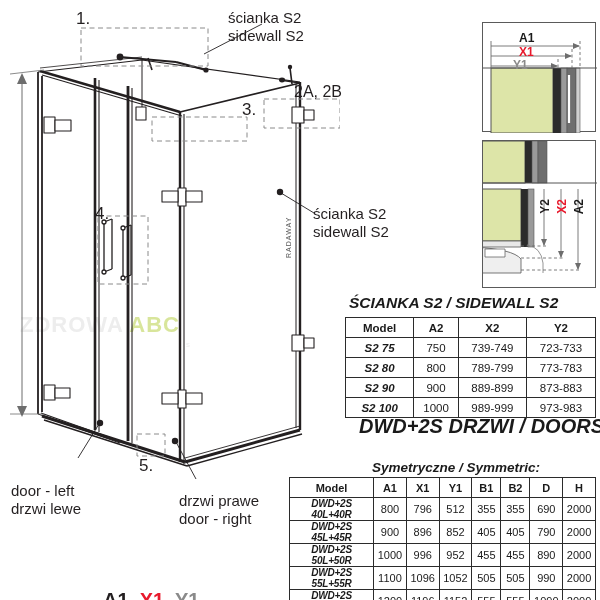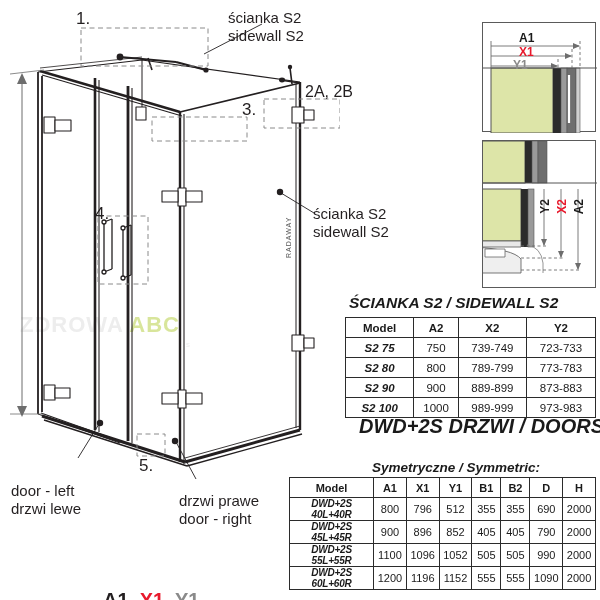--- a/index.html
+++ b/index.html
@@ -192,21 +192,21 @@
         <circle cx="280" cy="192" r="3.2" fill="#231f20" stroke="none"></circle>
         <path d="M99 424 L78 458"></path>
         <circle cx="100" cy="423" r="3.2" fill="#231f20" stroke="none"></circle>
         <path d="M176 442 L196 479"></path>
         <circle cx="175" cy="441" r="3.2" fill="#231f20" stroke="none"></circle>
       </g>
     </g>
   </svg>
 
   <div class="num" style="left:76px;top:9px;">1.</div>
-  <div class="num" style="left:305px;top:83px;font-size:16px;">2A, 2B</div>
+  <div class="num" style="left:294px;top:83px;font-size:16px;">2A, 2B</div>
   <div class="num" style="left:242px;top:100px;">3.</div>
   <div class="num" style="left:95px;top:204px;">4.</div>
   <div class="num" style="left:139px;top:456px;">5.</div>
 
   <div class="lbl" style="left:228px;top:9px;">ścianka S2</div>
   <div class="lbl" style="left:228px;top:27px;">sidewall S2</div>
 
   <div class="lbl" style="left:313px;top:205px;">ścianka S2</div>
   <div class="lbl" style="left:313px;top:223px;">sidewall S2</div>
 
@@ -362,20 +362,30 @@
         <td class="model">DWD+2S 45L+45R</td>
         <td>900</td>
         <td>896</td>
         <td>852</td>
         <td>405</td>
         <td>405</td>
         <td>790</td>
         <td>2000</td>
       </tr>
       <tr>
+        <td class="model">DWD+2S 50L+50R</td>
+        <td>1000</td>
+        <td>996</td>
+        <td>952</td>
+        <td>455</td>
+        <td>455</td>
+        <td>890</td>
+        <td>2000</td>
+      </tr>
+      <tr>
         <td class="model">DWD+2S 55L+55R</td>
         <td>1100</td>
         <td>1096</td>
         <td>1052</td>
         <td>505</td>
         <td>505</td>
         <td>990</td>
         <td>2000</td>
       </tr>
       <tr>

